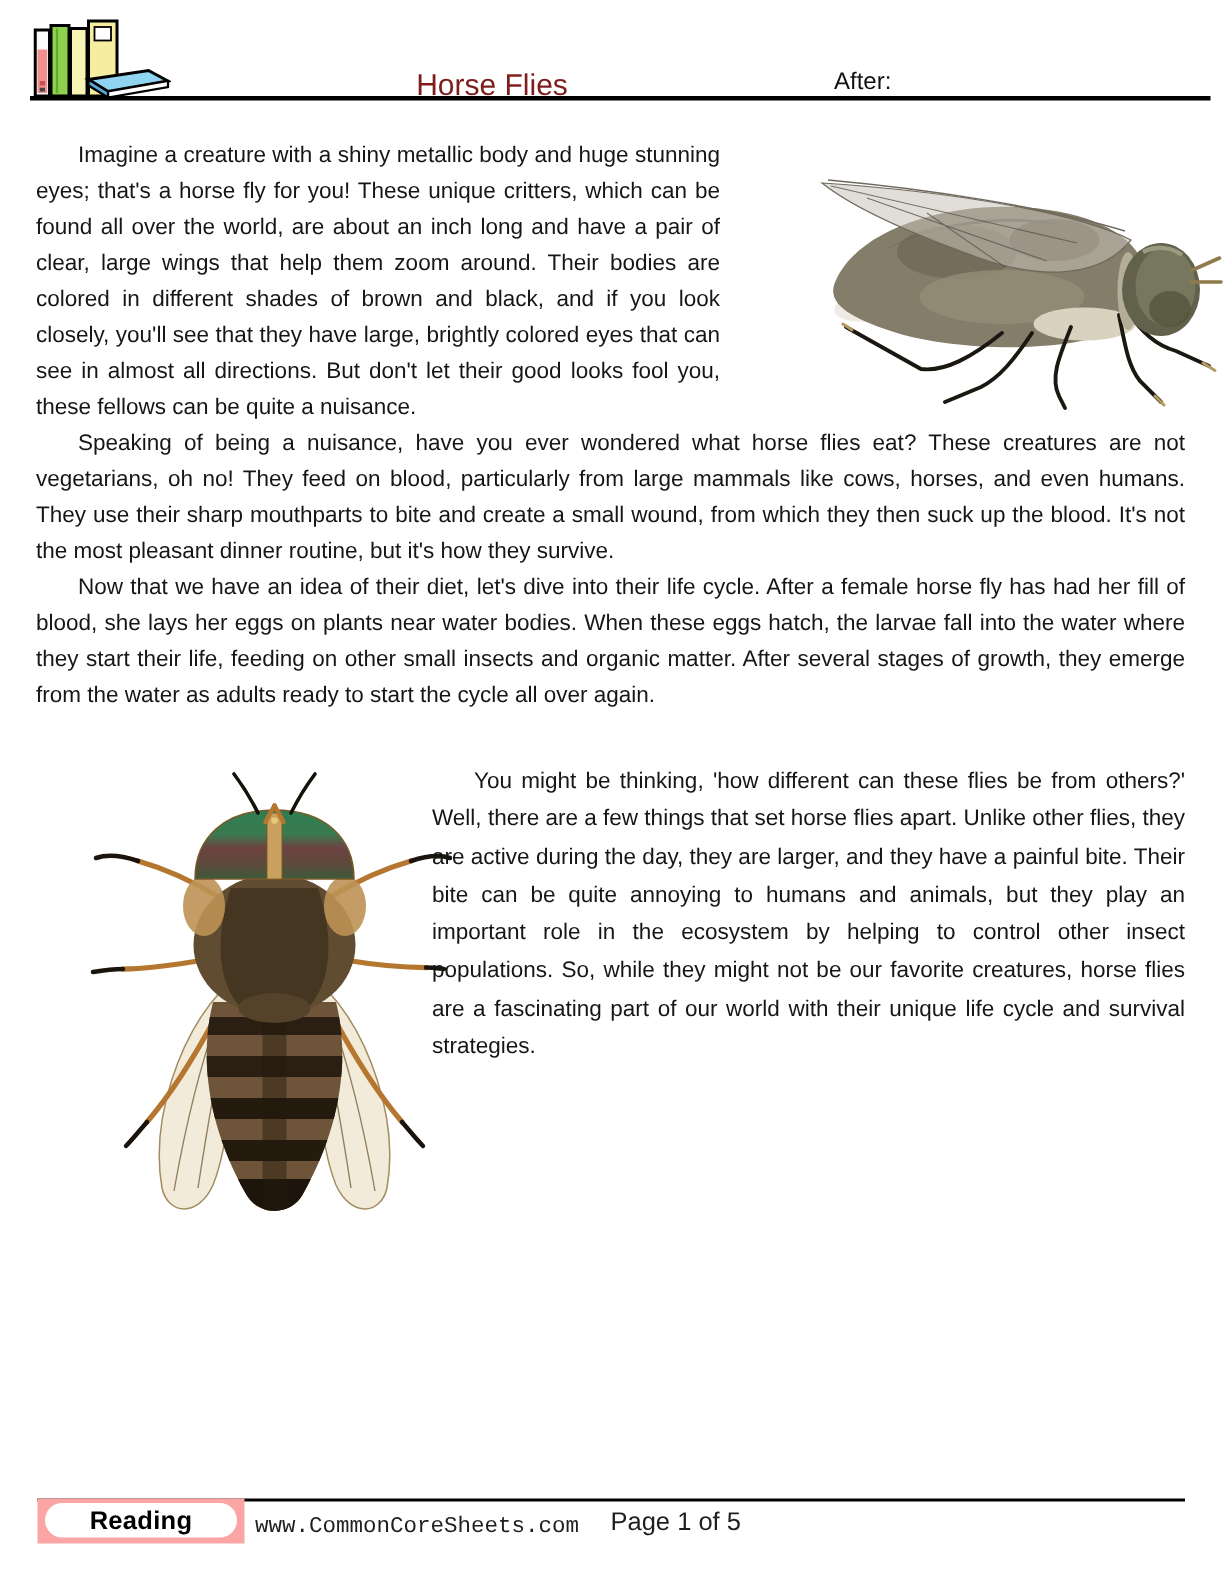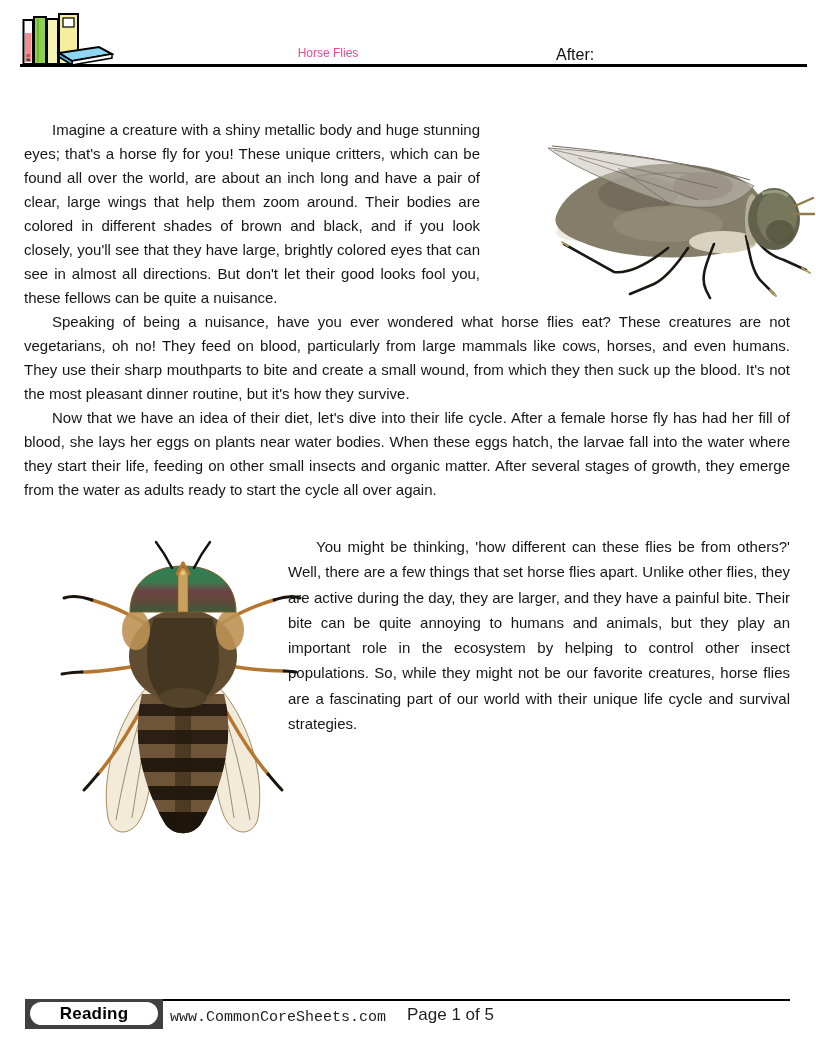--- a/index.html
+++ b/index.html
@@ -2,37 +2,37 @@
 <html><head>
 <meta charset="utf-8">
 <style>
   * { margin:0; padding:0; box-sizing:border-box; }
   html,body { background:#fff; }
   body { width:816px; height:1056px; font-family:"Liberation Sans", sans-serif; color:#1a1a1a; }
   .page { position:relative; width:816px; height:1056px; background:#ffffff; overflow:hidden; }
 
   
   .logo-svg { position:absolute; left:22px; top:11px; }
-  .page-title { position:absolute; top:46px; left:328px; transform:translateX(-50%); font-size:12px; white-space:nowrap; color:#ec4899; }
+  .page-title { position:absolute; top:46px; left:328px; transform:translateX(-50%); font-size:20px; white-space:nowrap; color:#7f1d1d; }
   .name-label { position:absolute; top:46px; left:556px; font-size:16px; color:#111; }
   .header-rule { position:absolute; top:64px; left:20px; width:787px; height:3px; background:#000; }
 
   
-  .content { position:absolute; top:84px; left:24px; width:766px; }
+  .content { position:absolute; top:58px; left:24px; width:766px; }
   .para { font-size:15px; text-align:justify; text-indent:28px; color:#161616; }
   .p1 { margin-top:34px; line-height:24px; }
   .p2 { line-height:24px; }
   .p3 { line-height:24px; }
   .p4 { margin-top:32px; line-height:25.3px; }
   .fly-side-float { float:right; width:300px; height:178px; margin:6px 0 0 10px; }
   .fly-top-float  { float:left;  width:258px; height:315px; margin:4px 14px 0 -8px; }
 
   
   .footer-rule { position:absolute; top:999px; left:25px; width:765px; height:2px; background:#000; }
-  .reading-badge { position:absolute; top:999px; left:25px; width:138px; height:30px; background:#404040; }
+  .reading-badge { position:absolute; top:999px; left:25px; width:138px; height:30px; background:#fca5a5; }
   .badge-pill { position:absolute; left:5px; top:3px; right:5px; bottom:4px; background:#fff; border-radius:13px;
                 display:flex; align-items:center; justify-content:center; }
   .badge-label { font-size:17px; font-weight:bold; color:#000; letter-spacing:0.2px; }
   .website { position:absolute; top:1009px; left:170px; font-size:15px; color:#1f1f1f;font-family:Liberation Mono, monospace; }
   .page-info { position:absolute; top:1005px; left:407px; font-size:17px; color:#1f1f1f; }
 </style>
 </head>
 <body>
 
 <div class="page">

